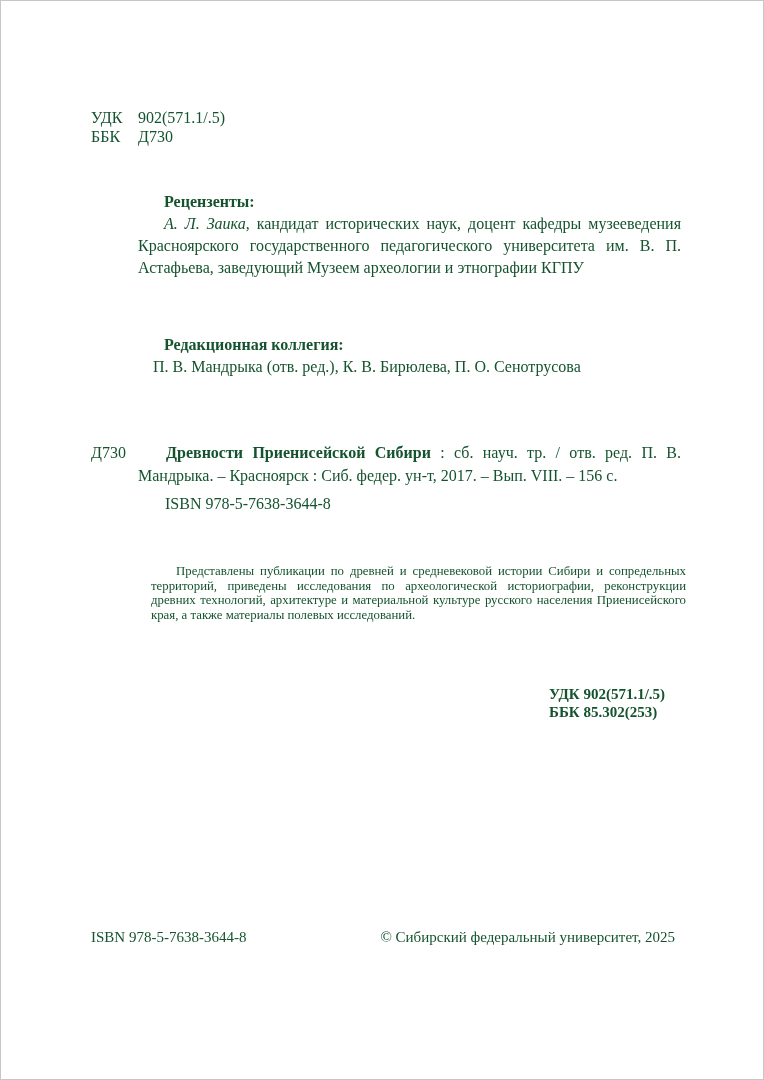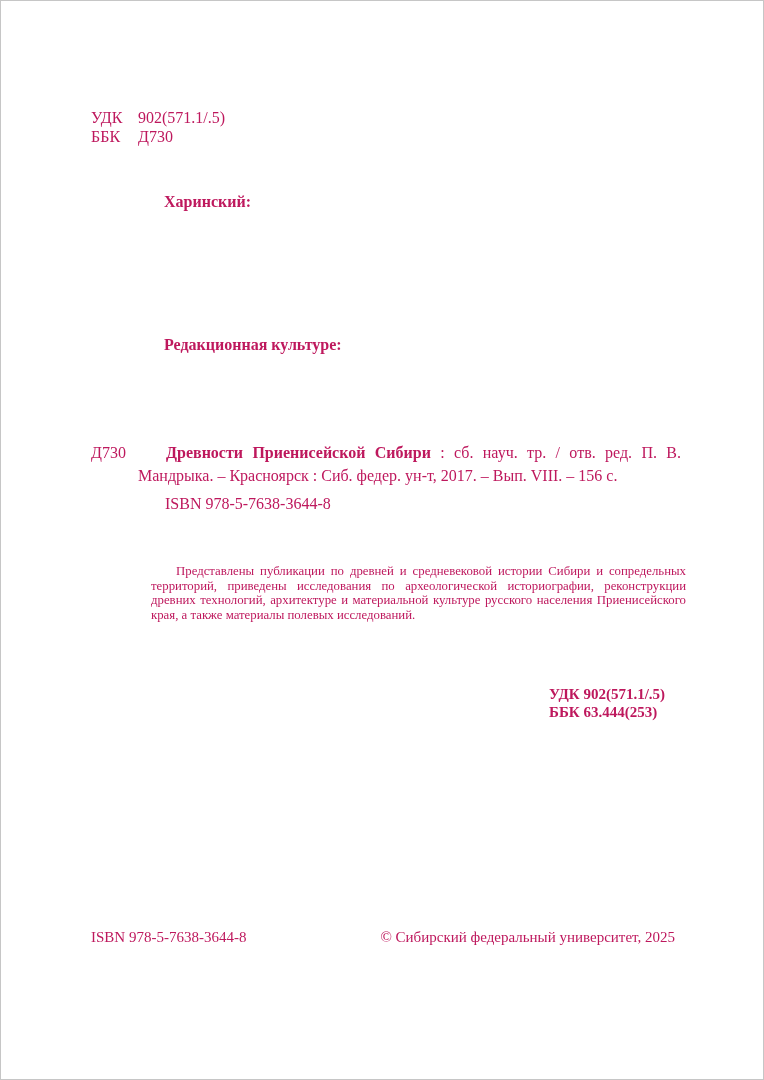--- a/index.html
+++ b/index.html
@@ -7,21 +7,21 @@
     padding: 0;
     background: #ffffff;
   }
   .page {
     position: relative;
     width: 762px;
     height: 1078px;
     background: #ffffff;
     border: 1px solid #c6c6c6;
     font-family: "Liberation Serif", "DejaVu Serif", serif;
-    color: #be185d;
+    color: #14532d;
     overflow: hidden;
   }
   
   .top-codes {
     position: absolute;
     left: 90px;
     top: 107px;
     font-size: 16px;
     line-height: 19px;
     white-space: nowrap;
@@ -131,41 +131,43 @@
 <body>
 
 <div class="page">
 
   <div class="top-codes">
     <div><span class="lbl">УДК</span><span>902(571.1/.5)</span></div>
     <div><span class="lbl">ББК</span><span>Д730</span></div>
   </div>
 
   <div class="reviewers">
-    <div class="block-heading">Харинский:</div>
+    <div class="block-heading">Рецензенты:</div>
+    <p><span class="reviewer-name">А. Л. Заика</span><span>, кандидат исторических наук, доцент кафедры музееведения Красноярского государственного педагогического университета им. В. П. Астафьева, заведующий Музеем археологии и этнографии КГПУ</span></p>
   </div>
 
   <div class="editorial">
-    <div class="block-heading">Редакционная культуре:</div>
+    <div class="block-heading">Редакционная коллегия:</div>
+    <p class="members">П. В. Мандрыка (отв. ред.), К. В. Бирюлева, П. О. Сенотрусова</p>
   </div>
 
   <div class="entry">
     <span class="code">Д730</span>
     <p class="entry-text"><span class="book-title">Древности Приенисейской Сибири</span><span> : сб. науч. тр. / отв. ред. П. В. Мандрыка. – Красноярск : Сиб. федер. ун-т, 2017. – Вып. VIII. – 156 с.</span></p>
   </div>
 
   <div class="isbn-mid">ISBN 978-5-7638-3644-8</div>
 
   <div class="annotation">
     <p>Представлены публикации по древней и средневековой истории Сибири и сопредельных территорий, приведены исследования по археологической историографии, реконструкции древних технологий, архитектуре и материальной культуре русского населения Приенисейского края, а также материалы полевых исследований.</p>
   </div>
 
   <div class="codes-bold">
     <div>УДК 902(571.1/.5)</div>
-    <div>ББК 63.444(253)</div>
+    <div>ББК 85.302(253)</div>
   </div>
 
   <div class="footer">
     <span>ISBN 978-5-7638-3644-8</span>
     <span>© Сибирский федеральный университет, 2025</span>
   </div>
 
 </div>
 
 </body></html>

